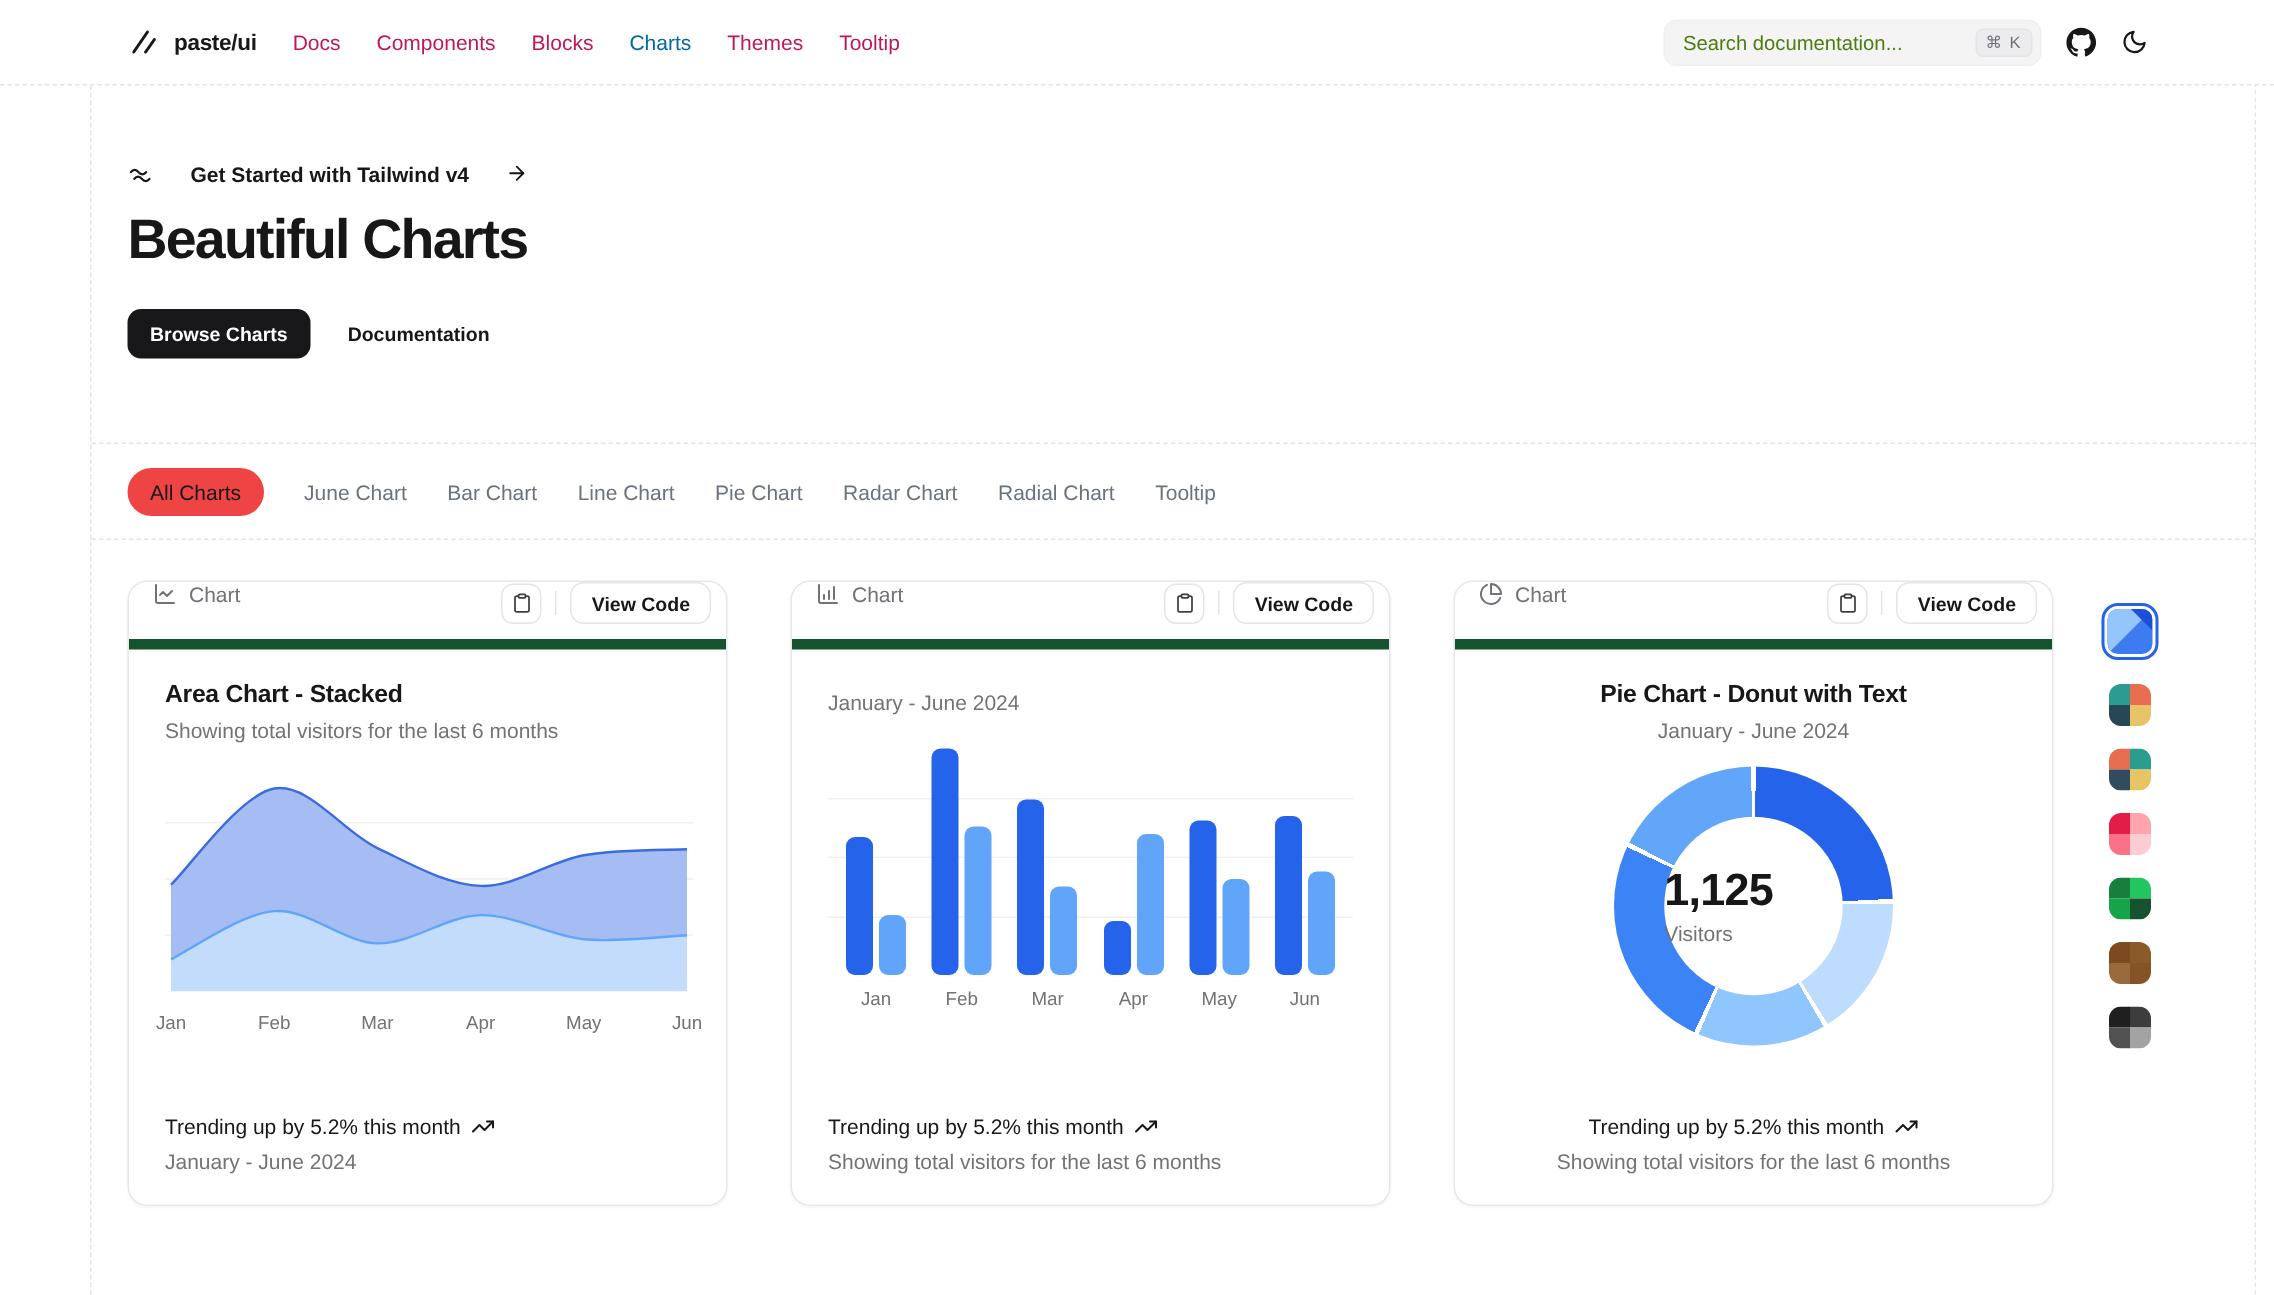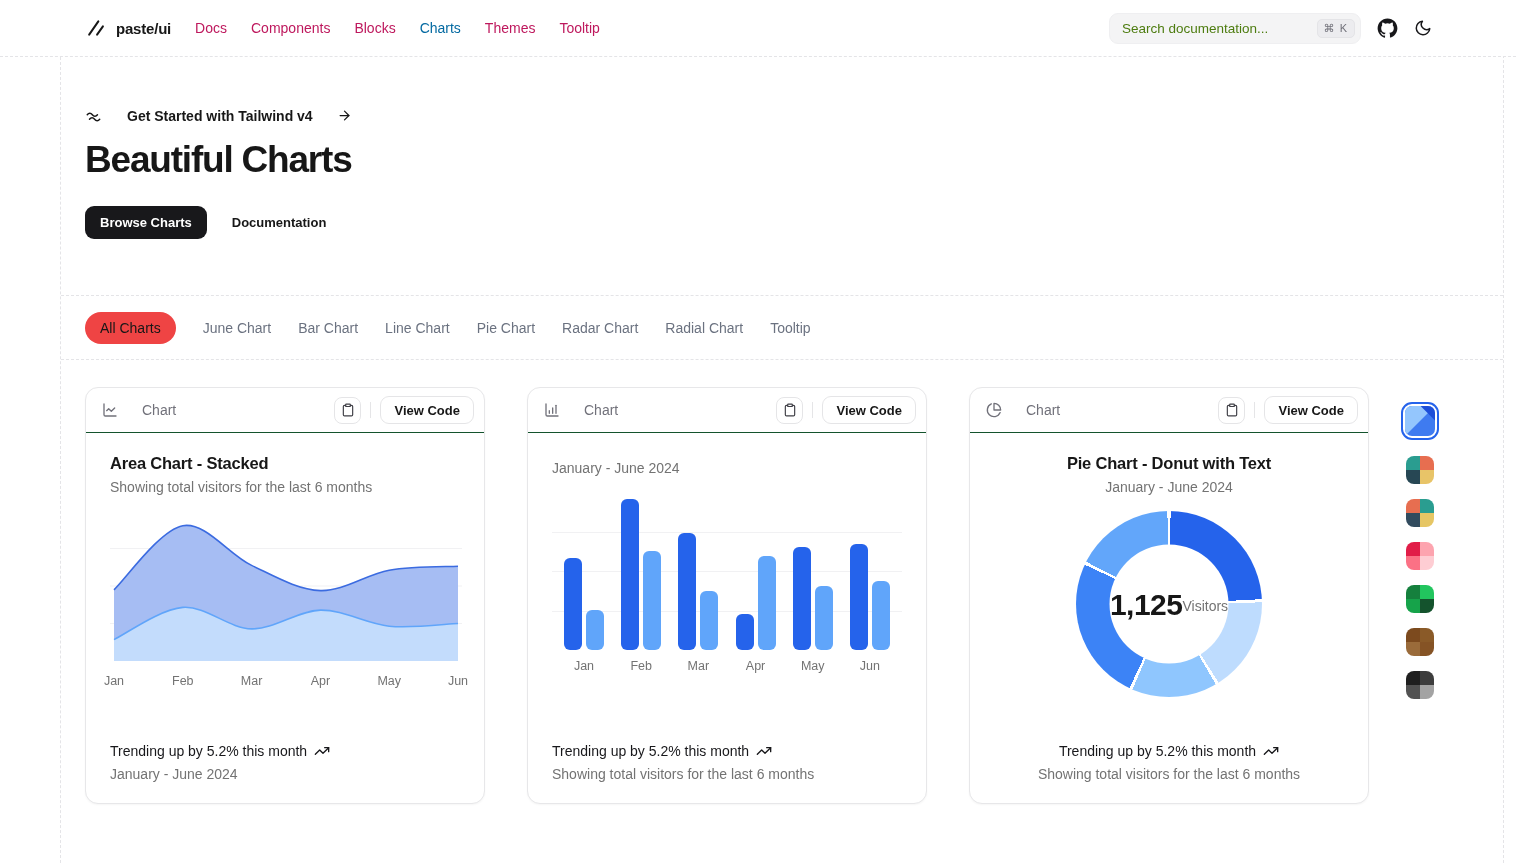--- a/index.html
+++ b/index.html
@@ -58,22 +58,22 @@
   .tab { font-size:14px; color:#6b7280; cursor:pointer; }
   .tab.active { background:#ef4444; color:#171717; font-weight:500; padding:8px 15px; border-radius:999px; }
 
   
   .cards-section { position:relative; height:503px; padding:27px 0 0 24px; }
   .cards-row { display:flex; gap:42px; }
   .card {
     width:400px; height:417px; background:#fff; border:1px solid #e7e7e9; border-radius:13px;
     box-shadow:0 1px 2px rgba(0,0,0,.04); display:flex; flex-direction:column; overflow:hidden;
   }
-  .card-header { height:45px; flex:none; display:flex; align-items:center; gap:24px;
-    padding:0 10px 0 16px; border-bottom:1px solid #14532d; color:#71717a; }
+  .card-header { height:45px; flex:none; display:flex; align-items:flex-start; gap:8px;
+    padding:0 10px 0 16px; border-bottom:7px solid #14532d; color:#71717a; }
   .chart-label { font-size:14px; }
   .header-actions { margin-left:auto; display:flex; align-items:center; }
   .copy-btn { width:27px; height:27px; border:1px solid #e5e5e7; background:#fff; border-radius:8px;
     display:flex; align-items:center; justify-content:center; cursor:pointer; color:#3f3f46; }
   .hsep { width:1px; height:16px; background:#e5e5e7; margin:0 9px; }
   .view-code-btn { height:28px; padding:0 13px; border:1px solid #e5e5e7; background:#fff; border-radius:9px;
     font-size:13px; font-weight:600; color:#171717; cursor:pointer; font-family:inherit; }
   .card-body { flex:1; padding:21px 24px 0; }
   .card-title { font-size:16.5px; font-weight:700; letter-spacing:-0.2px; }
   .card-desc { font-size:14px; color:#737373; margin-top:6px; }
@@ -90,21 +90,21 @@
   .x-labels span { position:absolute; transform:translateX(-50%); white-space:nowrap; }
   .barplot { position:relative; height:158px; }
   .grid-line { position:absolute; left:0; right:0; height:1px; background:#f1f1f3; }
   .bar-groups { position:absolute; inset:0; display:flex; justify-content:space-between; padding:0 12px; align-items:flex-end; }
   .bar-pair { display:flex; gap:4px; align-items:flex-end; }
   .bar { width:18px; border-radius:6px; }
   .bar-labels { display:flex; justify-content:space-between; padding:0 12px; margin-top:9px; font-size:12.5px; color:#737373; }
   .bar-labels span { width:40px; text-align:center; }
   .donut { width:186px; height:186px; border-radius:50%; margin:6px auto 0; position:relative; }
   .donut-hole { position:absolute; left:50%; top:50%; transform:translate(-50%,-50%); width:119px; height:119px;
-    background:#fff; border-radius:50%; display:flex; flex-direction:row; align-items:center; justify-content:center; }
+    background:#fff; border-radius:50%; display:flex; flex-direction:column; justify-content:center; }
   .donut-value { font-size:30px; font-weight:700; letter-spacing:-0.5px; }
   .donut-label { font-size:14px; color:#737373; margin-top:3px; }
 
   
   .theme-rail { position:absolute; top:42px; right:64px; display:flex; flex-direction:column; align-items:center; gap:15px; }
   .swatch-sel { border:2px solid #2563eb; border-radius:11px; padding:2px; background:#fff; cursor:pointer; margin-bottom:1px; }
   .swatch-sel-inner { width:30px; height:30px; border-radius:7px; position:relative; overflow:hidden; }
   .swatch { width:28px; height:28px; border-radius:8px; overflow:hidden; display:grid; grid-template-columns:1fr 1fr; grid-template-rows:1fr 1fr; cursor:pointer; }
   .tri { position:absolute; inset:0; }
 </style>

